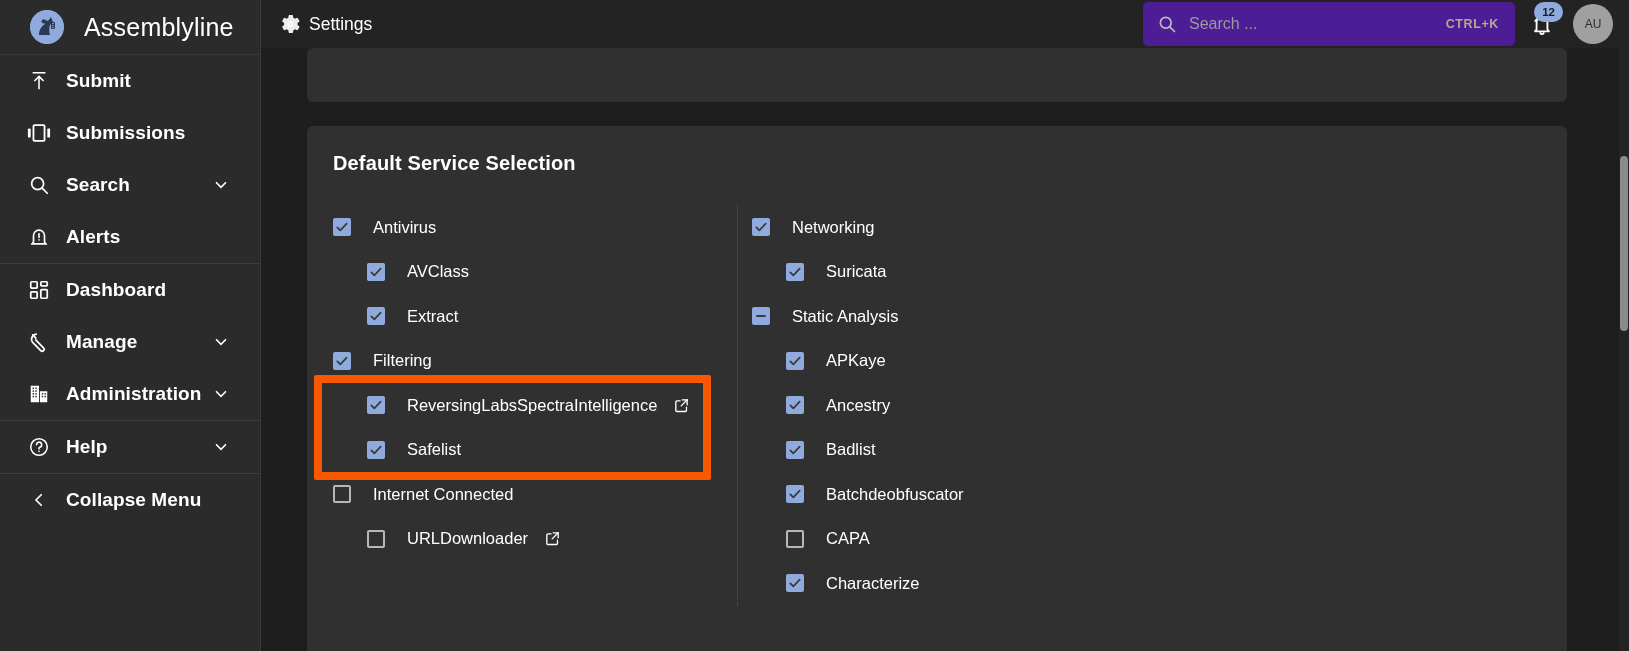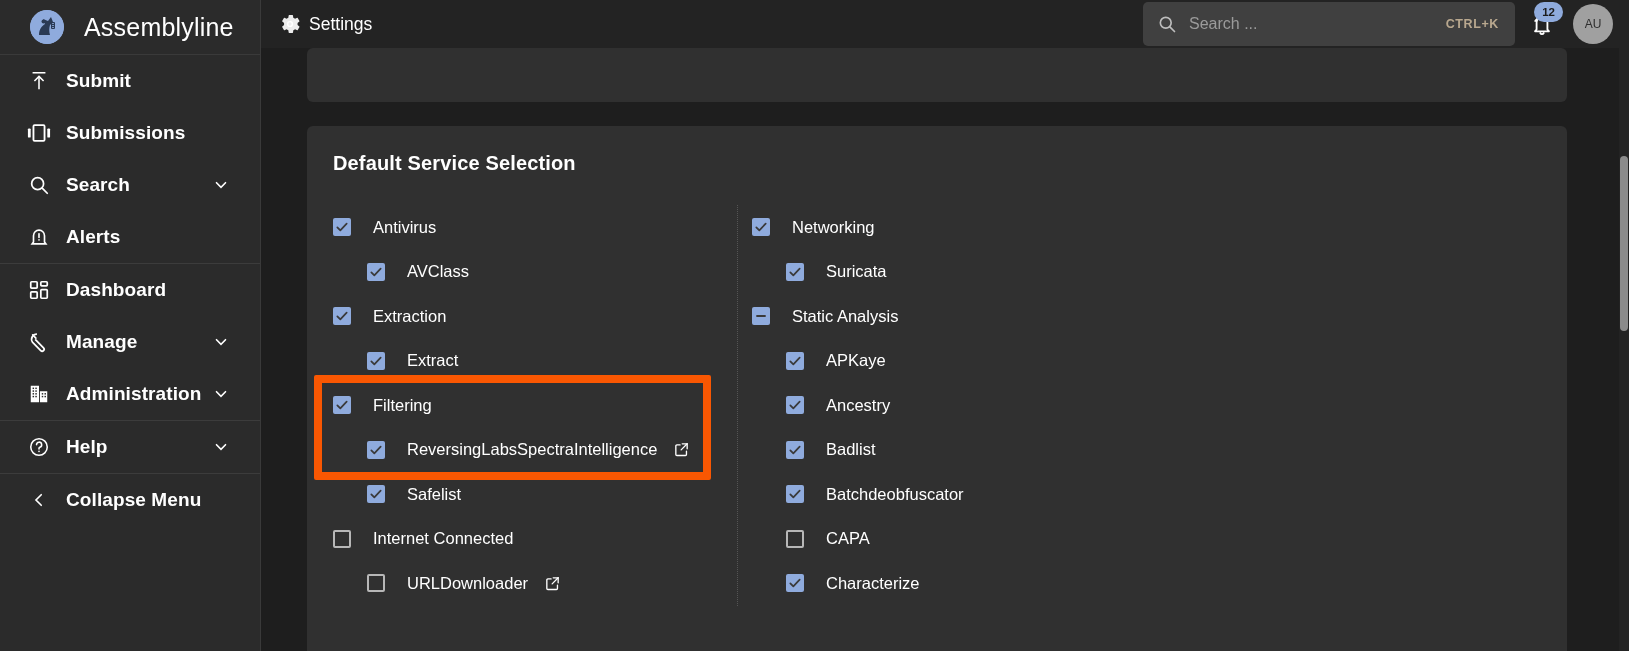--- a/index.html
+++ b/index.html
@@ -57,21 +57,21 @@
   }
   .topbar-title {
     display: flex; align-items: center; gap: 8px;
     color: #ffffff; font-size: 17.5px; font-weight: 400;
   }
   .topbar-right {
     margin-left: auto; display: flex; align-items: center; gap: 0px;
     padding-right: 16px;
   }
   .searchbox {
-    width: 372px; height: 44px; background: #404040; border-radius: 5px;
+    width: 372px; height: 44px; background: #4c1d95; border-radius: 5px;
     display: flex; align-items: center; padding: 0 16px 0 14px; gap: 12px;
     cursor: text;
   }
   .searchbox .sb-input {
     flex: 1 1 auto; background: transparent; border: 0; outline: none;
     color: #d8d8d8; font-size: 16px; font-family: "Liberation Sans", sans-serif;
   }
   .searchbox .sb-input::placeholder { color: #9b9b9b; }
   .kbd {
     color: #b9a88f; font-size: 12.5px; font-weight: 700; letter-spacing: .6px;
@@ -373,28 +373,20 @@
                   <span class="row-label">Antivirus</span>
                 </div>
                 <div class="row indent">
                   <span class="cb on">
                     <svg width="16" height="16" viewBox="0 0 24 24" fill="none" stroke="#3a3a3a" stroke-width="2.6">
                       <path d="M5 12.5l4.5 4.5L19 7" stroke-linecap="round" stroke-linejoin="round"></path>
                     </svg>
                   </span>
                   <span class="row-label">AVClass</span>
                 </div>
-                <div class="row">
-                  <span class="cb on">
-                    <svg width="16" height="16" viewBox="0 0 24 24" fill="none" stroke="#3a3a3a" stroke-width="2.6">
-                      <path d="M5 12.5l4.5 4.5L19 7" stroke-linecap="round" stroke-linejoin="round"></path>
-                    </svg>
-                  </span>
-                  <span class="row-label">Extraction</span>
-                </div>
                 <div class="row indent">
                   <span class="cb on">
                     <svg width="16" height="16" viewBox="0 0 24 24" fill="none" stroke="#3a3a3a" stroke-width="2.6">
                       <path d="M5 12.5l4.5 4.5L19 7" stroke-linecap="round" stroke-linejoin="round"></path>
                     </svg>
                   </span>
                   <span class="row-label">Extract</span>
                 </div>
                 <div class="row">
                   <span class="cb on">

